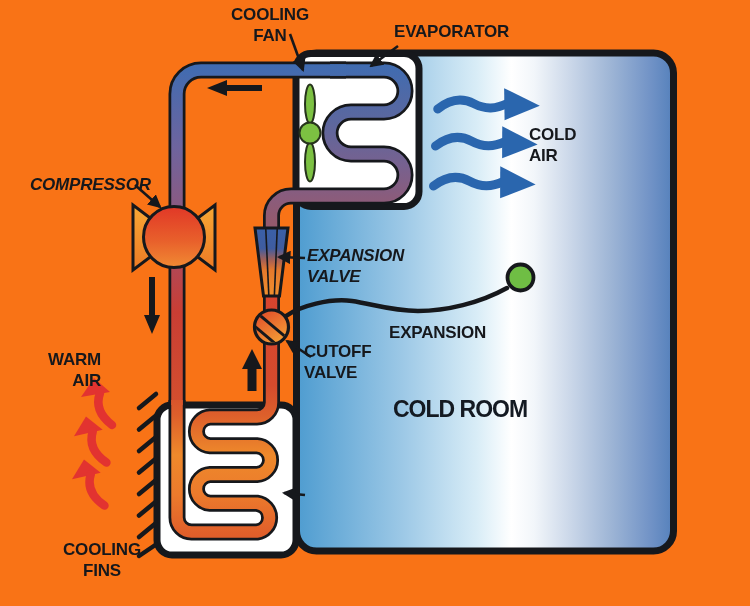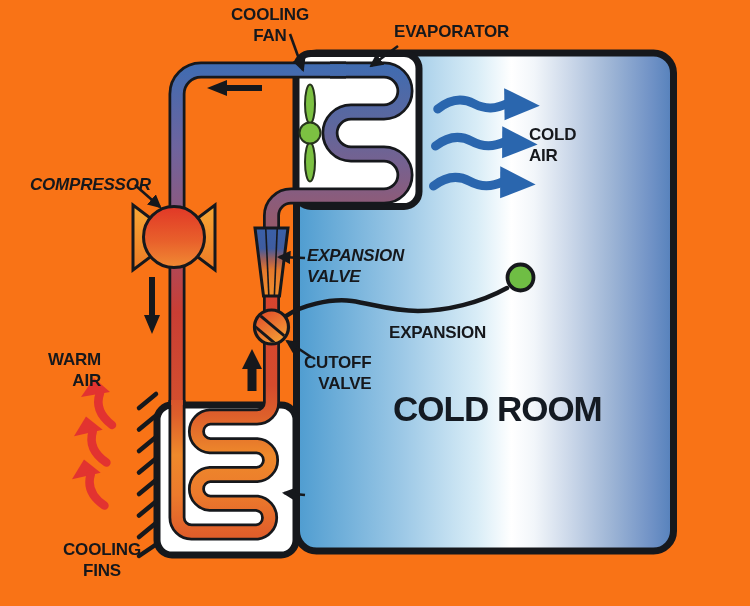--- a/index.html
+++ b/index.html
@@ -6,21 +6,21 @@
   .stage {
     position:relative; width:750px; height:606px; background:#f97316;
     font-family:"Liberation Sans","DejaVu Sans",sans-serif; overflow:hidden;
   }
   .stage svg { position:absolute; left:0; top:0; }
   .lbl {
     position:absolute; font-weight:700; font-size:17px; line-height:21px;
     color:#16181c; white-space:pre-line; letter-spacing:-0.2px;
   }
   .lbl-center { text-align:center; }
-  .lbl-big { font-size:35px; line-height:36px; letter-spacing:-1px; color:#141a22; }
+  .lbl-big { font-size:23px; line-height:36px; letter-spacing:-1px; color:#141a22; }
 </style>
 </head>
 <body>
 
 <div class="stage">
 
   <svg width="750" height="606" viewBox="0 0 750 606">
     <defs>
       <linearGradient id="gRoom" gradientUnits="userSpaceOnUse" x1="296" y1="0" x2="674" y2="0">
         <stop offset="0" stop-color="#4e9cd0"></stop>
@@ -199,21 +199,21 @@
   </svg>
 
   <div class="lbl lbl-center" style="left:222px; top:4px; width:96px;">COOLING
 FAN</div>
   <div class="lbl" style="left:394px; top:21px;">EVAPORATOR</div>
   <div class="lbl" style="left:529px; top:124px;">COLD
 AIR</div>
   <div class="lbl" style="left:30px; top:174px;font-style:italic;">COMPRESSOR</div>
   <div class="lbl" style="left:307px; top:245px;font-style:italic;">EXPANSION
 VALVE</div>
-  <div class="lbl" style="left:304px; top:352px;text-align:right;">CUTOFF
+  <div class="lbl" style="left:304px; top:341px;">CUTOFF
 VALVE</div>
   <div class="lbl" style="left:389px; top:322px;">EXPANSION</div>
   <div class="lbl lbl-big" style="left:393px; top:391px;">COLD ROOM</div>
   <div class="lbl" style="left:48px; top:349px;text-align:right;">WARM
 AIR</div>
   <div class="lbl lbl-center" style="left:57px; top:539px; width:90px;">COOLING
 FINS</div>
 
 </div>
 

